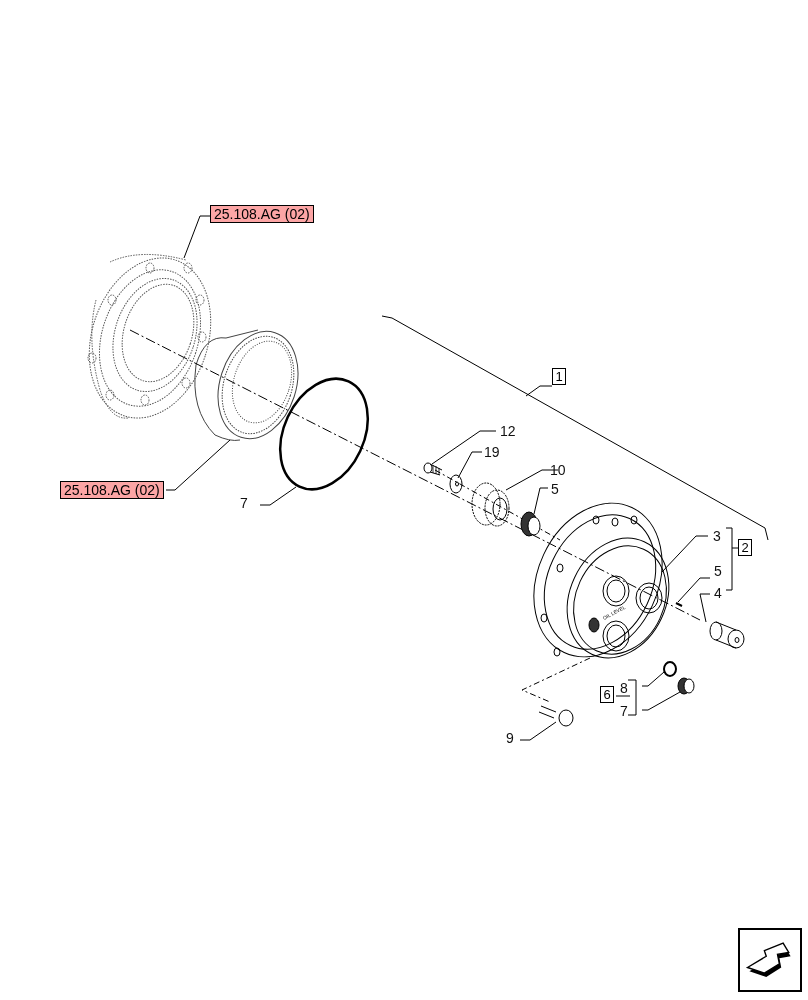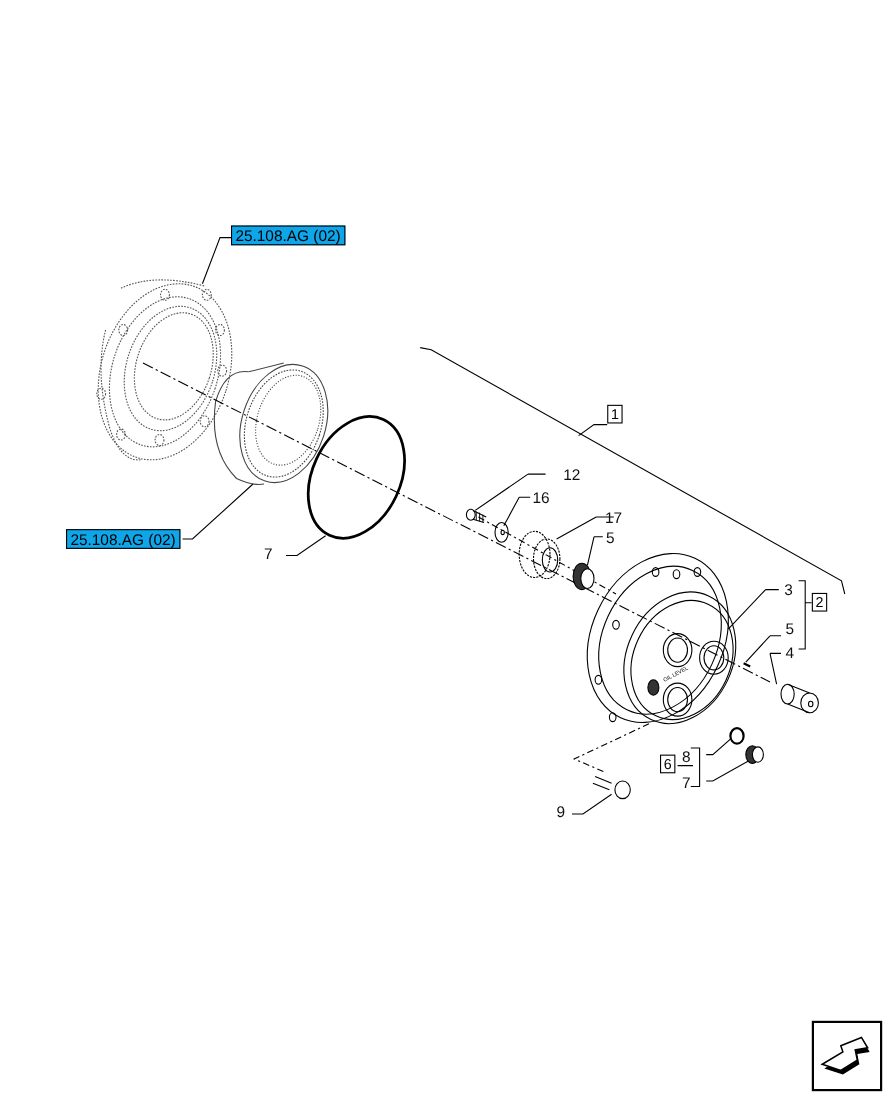--- a/index.html
+++ b/index.html
@@ -1,19 +1,19 @@
 <!DOCTYPE html>
 <html><head>
   <meta charset="utf-8">
   <style>
     html, body { margin: 0; padding: 0; background: #ffffff; }
     body { width: 808px; height: 1000px; position: relative; overflow: hidden; font-family: "Liberation Sans", sans-serif; color: #000; }
     #diagram { position: absolute; left: 0; top: 0; width: 808px; height: 1000px; }
     .lbl { position: absolute; font-size: 14px; line-height: 16px; color: #111; white-space: nowrap; }
-    .ref-box { position: absolute; border: 1px solid #000; background: #0ea5e9; font-size: 14px; line-height: 16px; padding: 0 3px; white-space: nowrap; }
+    .ref-box { position: absolute; border: 1px solid #000; background: #fca5a5; font-size: 14px; line-height: 16px; padding: 0 3px; white-space: nowrap; }
     .num-box { position: absolute; border: 1px solid #000; background: #fff; font-size: 13px; line-height: 15px; width: 12px; text-align: center; }
     .nav-btn { position: absolute; left: 738px; top: 928px; width: 64px; height: 64px; border: 2px solid #000; box-sizing: border-box; background: #fff; cursor: pointer; }
     .nav-btn svg { width: 100%; height: 100%; }
   </style>
 </head>
 <body>
 
 <svg id="diagram" viewBox="0 0 808 1000" xmlns="http://www.w3.org/2000/svg">
   <g fill="none" stroke="#000" stroke-width="1">
 
@@ -132,23 +132,23 @@
   </g>
 </svg>
 
 <div class="ref-box" style="left:210px; top:205px;">25.108.AG (02)</div>
 <div class="ref-box" style="left:60px; top:481px;">25.108.AG (02)</div>
 
 <div class="num-box" style="left:552px; top:368px;">1</div>
 <div class="num-box" style="left:738px; top:539px;">2</div>
 <div class="num-box" style="left:600px; top:686px;">6</div>
 
-<span class="lbl" style="left:512px; top:423px;">12</span>
-<span class="lbl" style="left:484px; top:444px;">16</span>
-<span class="lbl" style="left:550px; top:462px;">17</span>
+<span class="lbl" style="left:500px; top:423px;">12</span>
+<span class="lbl" style="left:484px; top:444px;">19</span>
+<span class="lbl" style="left:550px; top:462px;">10</span>
 <span class="lbl" style="left:551px; top:481px;">5</span>
 <span class="lbl" style="left:713px; top:528px;">3</span>
 <span class="lbl" style="left:714px; top:563px;">5</span>
 <span class="lbl" style="left:714px; top:585px;">4</span>
 <span class="lbl" style="left:620px; top:680px;">8</span>
 <span class="lbl" style="left:620px; top:703px;">7</span>
 <span class="lbl" style="left:506px; top:730px;">9</span>
 <span class="lbl" style="left:240px; top:495px;">7</span>
 
 <div class="nav-btn">

